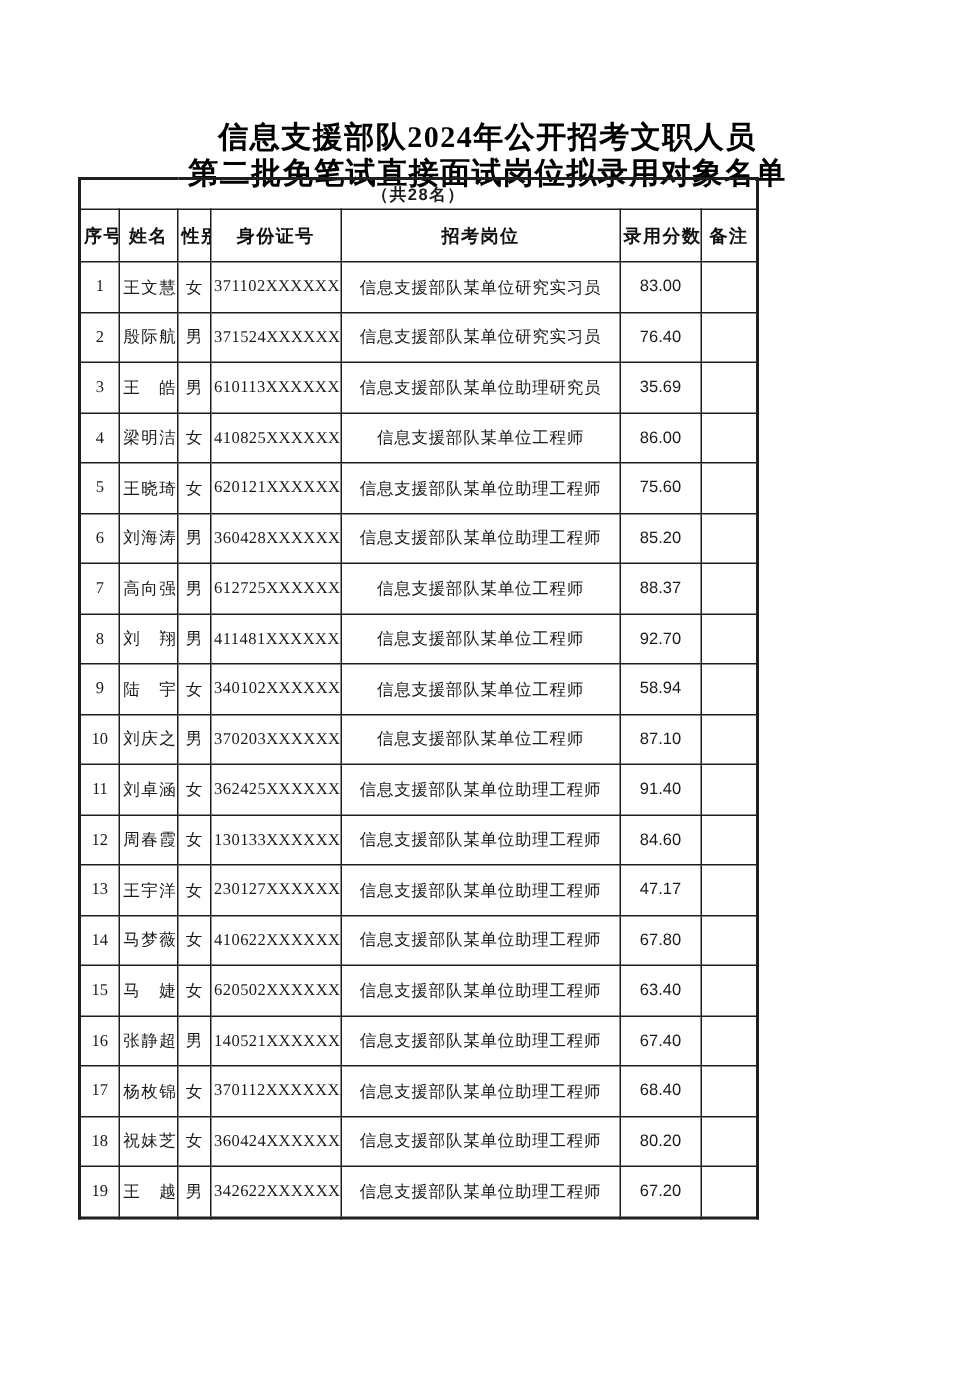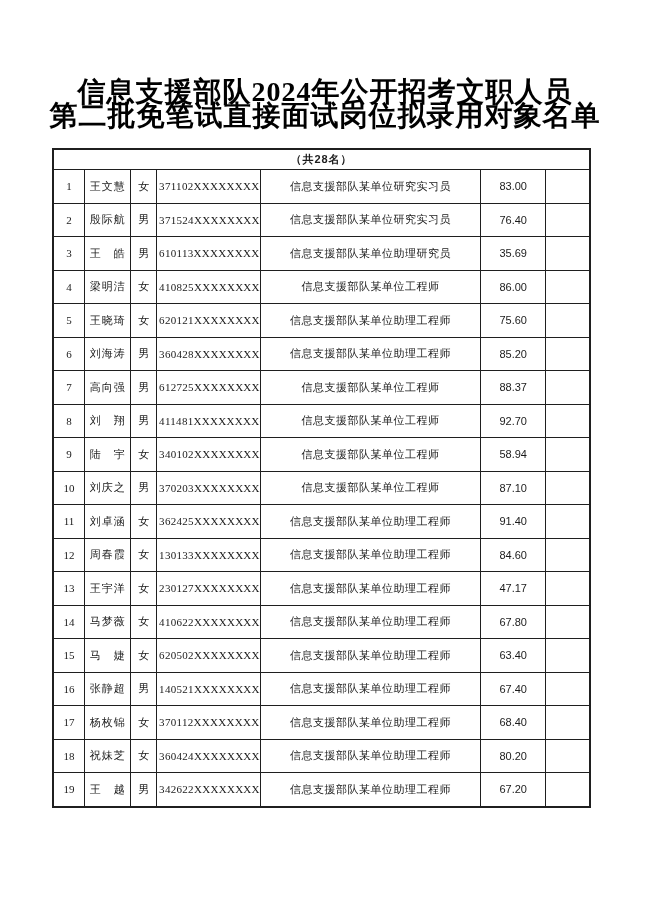--- a/index.html
+++ b/index.html
@@ -11,29 +11,29 @@
     overflow:hidden;
     color:#1c1c1c;
     font-family:"Liberation Serif", serif;
   }
   .title{
     position:absolute;
     top:80px;left:0;right:0;
     text-align:center;
     font-family:"Liberation Serif", serif;
     font-weight:bold;
-    font-size:28px;
+    font-size:20px;
     line-height:24px;
     letter-spacing:1px;
     color:#000;
   }
   table.roster{
     position:absolute;
-    left:52px;top:148px;
-    width:539px;
+    left:52px;top:118px;
+    width:454px;
     border-collapse:collapse;
     table-layout:fixed;
     border:2px solid #1f1f1f;
   }
   table.roster td, table.roster th{
     border:1px solid #1f1f1f;
     padding:0 2px;
     text-align:center;
     vertical-align:middle;
     overflow:hidden;
@@ -82,20 +82,29 @@
         <col style="width: 4.8%;">
         <col style="width: 19.3%;">
         <col style="width: 41.1%;">
         <col style="width: 12%;">
         <col style="width: 8.3%;">
       </colgroup>
     <thead>
       <tr class="count-row">
         <td colspan="7">（共28名）</td>
       </tr>
+      <tr class="header-row" id="header-row">
+          <th>序号</th>
+          <th>姓名</th>
+          <th>性别</th>
+          <th>身份证号</th>
+          <th>招考岗位</th>
+          <th>录用分数线</th>
+          <th>备注</th>
+        </tr>
     </thead>
     <tbody id="table-body">
         <tr>
           <td class="cell-seq">1</td>
           <td class="cell-name">王文慧</td>
           <td class="cell-gender">女</td>
           <td class="cell-id">371102XXXXXXXX0347</td>
           <td class="cell-position">信息支援部队某单位研究实习员</td>
           <td class="cell-score">83.00</td>
           <td class="cell-remark"></td>

